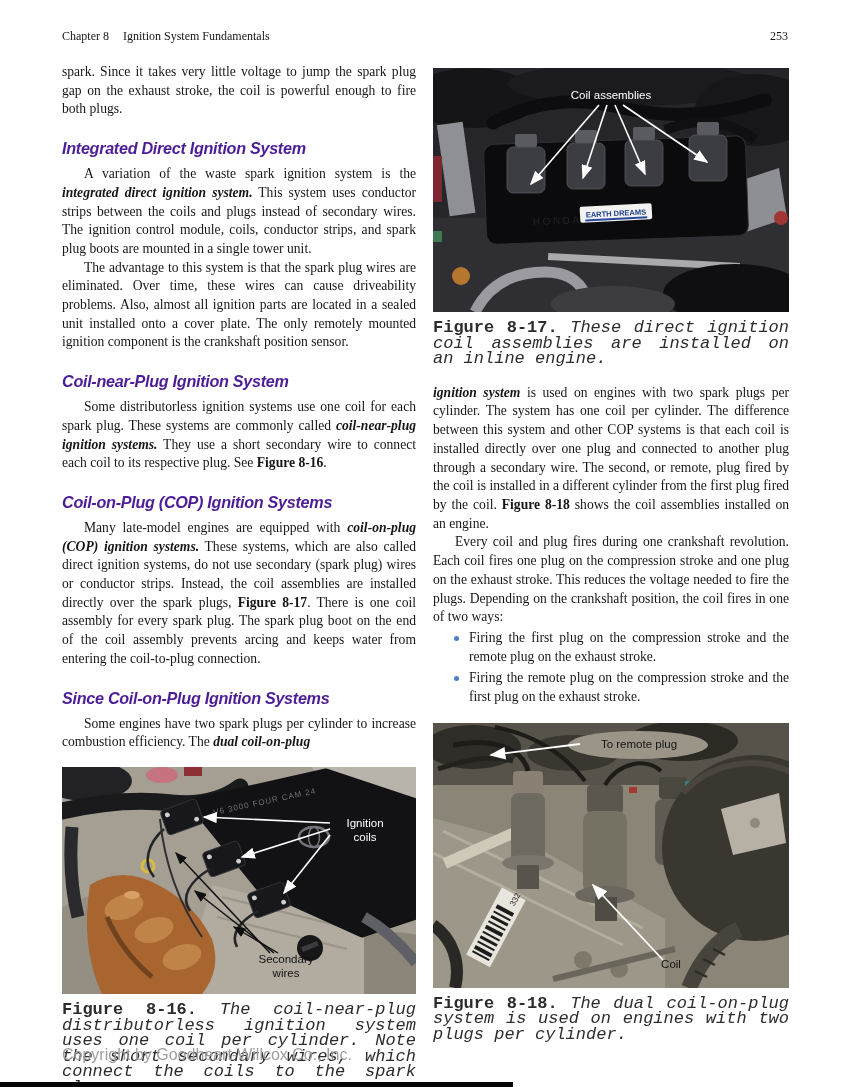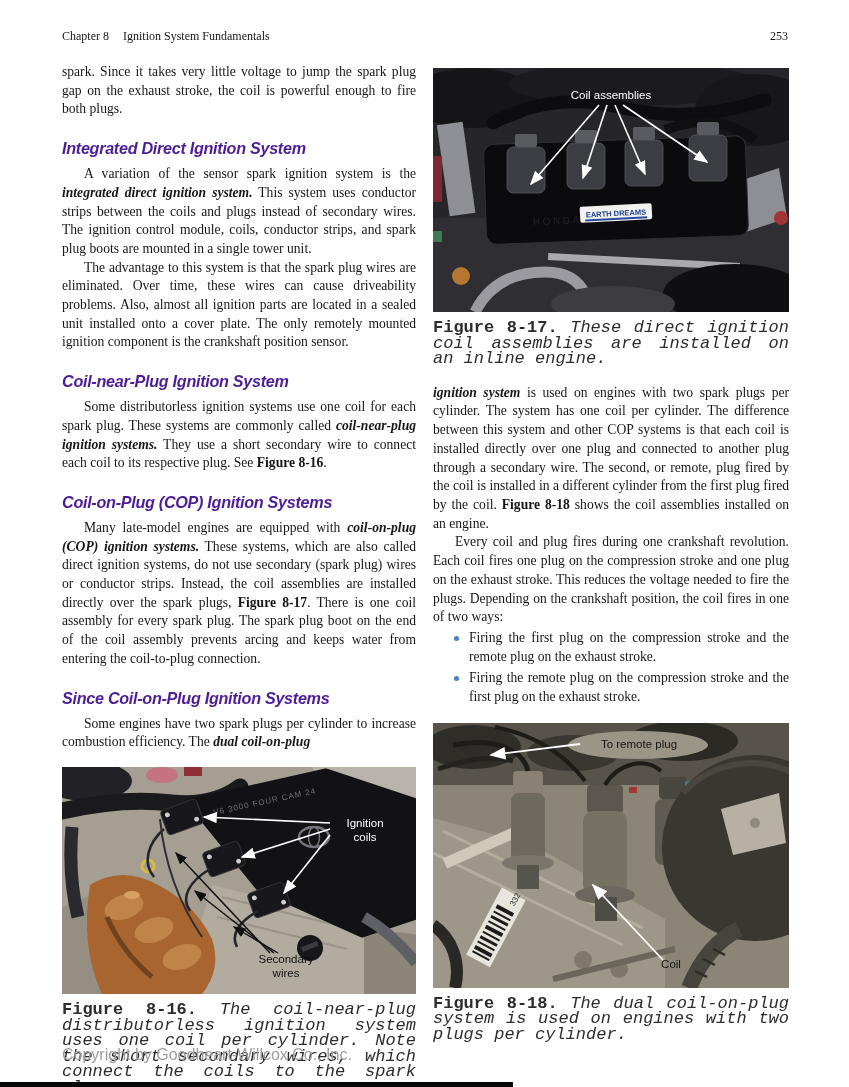--- a/index.html
+++ b/index.html
@@ -58,21 +58,21 @@
   <span class="chapter">Chapter 8</span>
   <span class="title">Ignition System Fundamentals</span>
   <span class="pageno">253</span>
 </div>
 
 <div class="col col-left">
 
   <p class="body"><span>spark. Since it takes very little voltage to jump the spark plug gap on the exhaust stroke, the coil is powerful enough to fire both plugs.</span></p>
 
   <h3 class="sec">Integrated Direct Ignition System</h3>
-  <p class="body indent"><span>A variation of the sensor spark ignition system is the </span><span class="bi">integrated direct ignition system.</span><span> This system uses conductor strips between the coils and plugs instead of secondary wires. The ignition control module, coils, conductor strips, and spark plug boots are mounted in a single tower unit.</span></p>
+  <p class="body indent"><span>A variation of the waste spark ignition system is the </span><span class="bi">integrated direct ignition system.</span><span> This system uses conductor strips between the coils and plugs instead of secondary wires. The ignition control module, coils, conductor strips, and spark plug boots are mounted in a single tower unit.</span></p>
   <p class="body indent"><span>The advantage to this system is that the spark plug wires are eliminated. Over time, these wires can cause driveability problems. Also, almost all ignition parts are located in a sealed unit installed onto a cover plate. The only remotely mounted ignition component is the crankshaft position sensor.</span></p>
 
   <h3 class="sec">Coil-near-Plug Ignition System</h3>
   <p class="body indent"><span>Some distributorless ignition systems use one coil for each spark plug. These systems are commonly called </span><span class="bi">coil-near-plug ignition systems.</span><span> They use a short secondary wire to connect each coil to its respective plug. See </span><span class="b">Figure 8-16</span><span>.</span></p>
 
   <h3 class="sec">Coil-on-Plug (COP) Ignition Systems</h3>
   <p class="body indent"><span>Many late-model engines are equipped with </span><span class="bi">coil-on-plug (COP) ignition systems.</span><span> These systems, which are also called direct ignition systems, do not use secondary (spark plug) wires or conductor strips. Instead, the coil assemblies are installed directly over the spark plugs, </span><span class="b">Figure 8-17</span><span>. There is one coil assembly for every spark plug. The spark plug boot on the end of the coil assembly prevents arcing and keeps water from entering the coil-to-plug connection.</span></p>
 
   <h3 class="sec">Since Coil-on-Plug Ignition Systems</h3>
   <p class="body indent"><span>Some engines have two spark plugs per cylinder to increase combustion efficiency. The </span><span class="bi">dual coil-on-plug</span></p>

